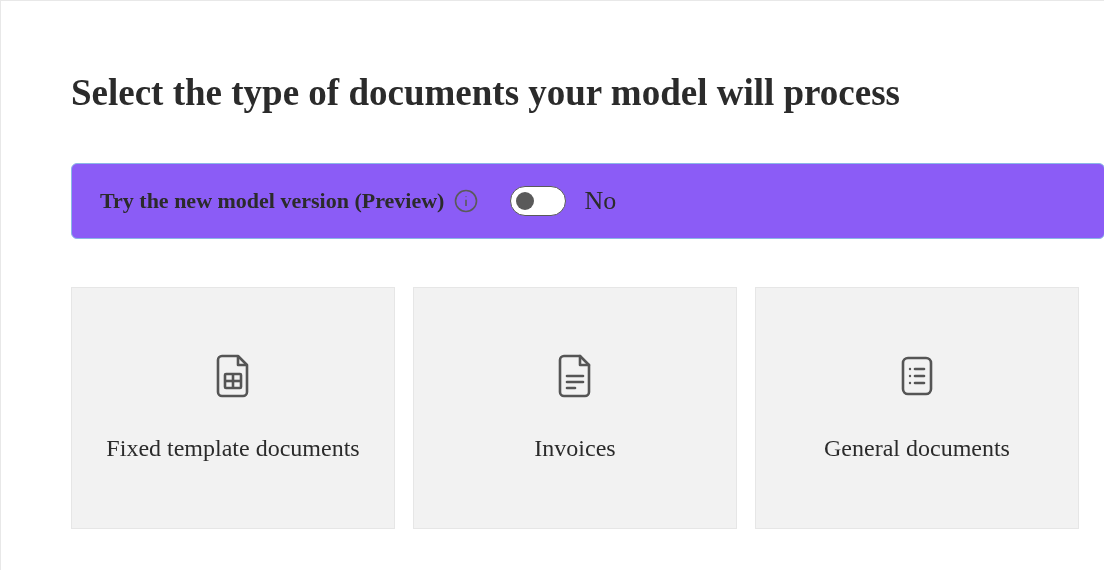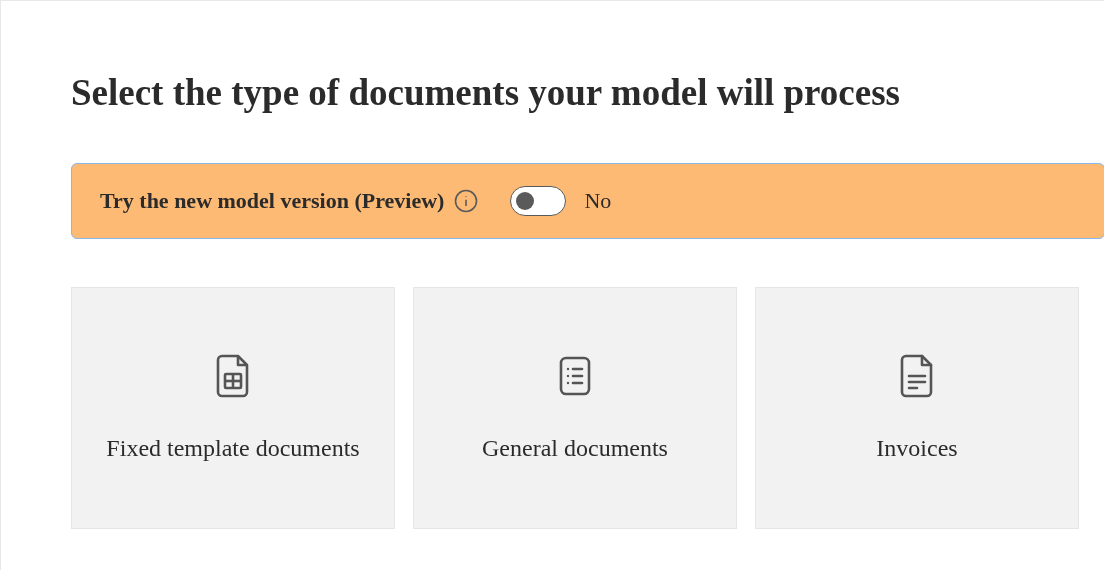--- a/index.html
+++ b/index.html
@@ -23,21 +23,21 @@
     .page-title {
       font-size: 37px;
       font-weight: 600;
       color: #2b2b2b;
       line-height: 1.2;
       margin-bottom: 48px;
     }
     .preview-banner {
       display: flex;
       align-items: center;
-      background: #fdba74;
+      background: #8b5cf6;
       border: 1px solid #8ab8e6;
       border-radius: 6px;
       padding: 22px 28px;
       margin-bottom: 48px;
       width: 1034px;
     }
     .preview-label {
       font-size: 22px;
       font-weight: 600;
       color: #2b2b2b;
@@ -71,21 +71,21 @@
       position: absolute;
       top: 50%;
       transform: translateY(-50%);
       left: 5px;
       width: 18px;
       height: 18px;
       background: #5a5a5a;
       border-radius: 50%;
     }
     .toggle-state {
-      font-size: 22px;
+      font-size: 26px;
       color: #2b2b2b;
       margin-left: 18px;
     }
     .cards {
       display: flex;
       gap: 18px;
     }
     .card {
       width: 324px;
       height: 242px;
@@ -148,38 +148,38 @@
           <line x1="16" y1="29" x2="32" y2="29"></line>
           <line x1="24" y1="22" x2="24" y2="36"></line>
         </svg>
       </div>
       <div class="card-label">Fixed template documents</div>
     </div>
 
     <div class="card">
       <div class="card-icon">
         <svg viewBox="0 0 48 48" fill="none" stroke="#555" stroke-width="2.6" stroke-linejoin="round" stroke-linecap="round">
+          <path d="M13 4h16l9 9v27a4 4 0 0 1-4 4H13a4 4 0 0 1-4-4V8a4 4 0 0 1 4-4z"></path>
+          <path d="M29 4v9h9"></path>
+          <line x1="16" y1="24" x2="32" y2="24"></line>
+          <line x1="16" y1="30" x2="32" y2="30"></line>
+          <line x1="16" y1="36" x2="24" y2="36"></line>
+        </svg>
+      </div>
+      <div class="card-label">Invoices</div>
+    </div>
+
+    <div class="card">
+      <div class="card-icon">
+        <svg viewBox="0 0 48 48" fill="none" stroke="#555" stroke-width="2.6" stroke-linejoin="round" stroke-linecap="round">
           <rect x="10" y="6" width="28" height="36" rx="5"></rect>
           <circle cx="17" cy="17" r="1.2" fill="#555" stroke="none"></circle>
           <line x1="22" y1="17" x2="31" y2="17"></line>
           <circle cx="17" cy="24" r="1.2" fill="#555" stroke="none"></circle>
           <line x1="22" y1="24" x2="31" y2="24"></line>
           <circle cx="17" cy="31" r="1.2" fill="#555" stroke="none"></circle>
           <line x1="22" y1="31" x2="31" y2="31"></line>
         </svg>
       </div>
       <div class="card-label">General documents</div>
     </div>
-
-    <div class="card">
-      <div class="card-icon">
-        <svg viewBox="0 0 48 48" fill="none" stroke="#555" stroke-width="2.6" stroke-linejoin="round" stroke-linecap="round">
-          <path d="M13 4h16l9 9v27a4 4 0 0 1-4 4H13a4 4 0 0 1-4-4V8a4 4 0 0 1 4-4z"></path>
-          <path d="M29 4v9h9"></path>
-          <line x1="16" y1="24" x2="32" y2="24"></line>
-          <line x1="16" y1="30" x2="32" y2="30"></line>
-          <line x1="16" y1="36" x2="24" y2="36"></line>
-        </svg>
-      </div>
-      <div class="card-label">Invoices</div>
-    </div>
   </div>
 </div>
 
 </body></html>

